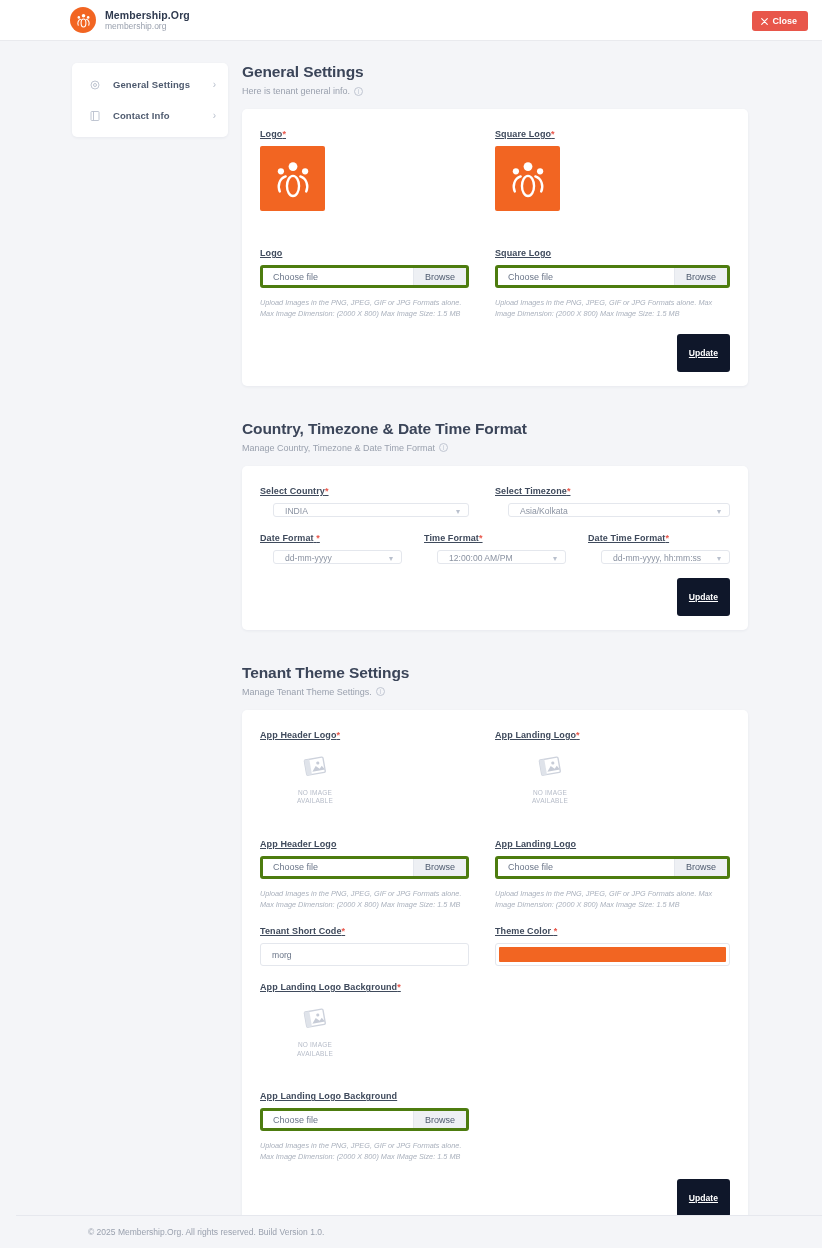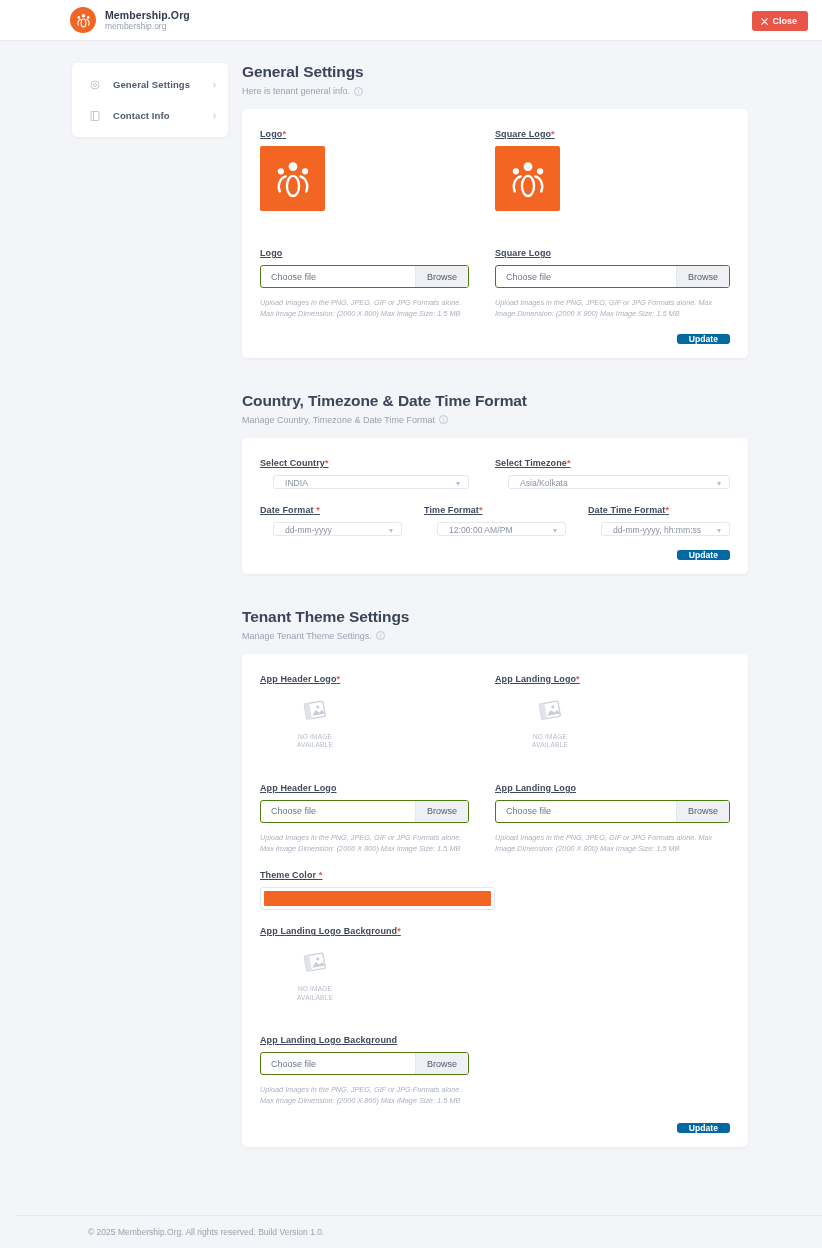--- a/index.html
+++ b/index.html
@@ -95,21 +95,21 @@
     width: 70px; height: 62px;
     display: flex; flex-direction: column; align-items: center; justify-content: flex-start;
     padding-top: 8px;
     margin-left: 20px;
   }
   .noimg-text { font-size: 6.5px; color: #b6bcc8; text-align: center; line-height: 1.35; margin-top: 6px; letter-spacing: .2px;}
   .noimg-block { height: 92px; }
 
   .file-row {
     display: flex; align-items: stretch;
-    border: 1px solid #4d7c0f; border-radius: 3px;
+    border: 3px solid #4d7c0f; border-radius: 3px;
     height: 23px; overflow: hidden; background: #fff;
   }
   .file-name {
     flex: 1; font-size: 9px; color: #6b7689;
     display: flex; align-items: center; padding-left: 10px;
   }
   .file-browse {
     background: #eef0f4; color: #4e5a6e; font-size: 9px;
     display: flex; align-items: center; padding: 0 11px;
     border-left: 1px solid #e4e7ed; cursor: pointer;
@@ -137,24 +137,25 @@
     border: 1px solid #e4e7ed; border-radius: 3px;
     height: 23px; padding: 3px; background: #fff; cursor: pointer;
   }
   .color-sw { height: 100%; width: 100%; background: #f26522; border-radius: 1px;}
 
   .row3 { display: flex; gap: 22px; margin-top: 16px; }
   .row3 > div { flex: 1; }
 
   .upd-row { display: flex; justify-content: flex-end; margin-top: 14px; }
   .upd-btn {
-    background: #0369a1; color: #fff; border: none;
+    background: #0f172a; color: #fff; border: none;
     border-radius: 3px; font-size: 8.6px; font-weight: bold;
-    padding: 0 12px; cursor: pointer;
+    padding: 14px 12px; cursor: pointer;
     font-family: "Liberation Sans", sans-serif;
+    text-decoration: underline;
   }
 
   .sec-gap { margin-top: 34px; }
 
   .footer {
     position: absolute; left: 16px; right: 0; bottom: 0;
     height: 33px; background: #f4f5f8;
     border-top: 1px solid #e6e8ee;
     display: flex; align-items: center;
     padding-left: 72px;
@@ -420,20 +421,28 @@
               <span class="field-label">App Landing Logo</span>
               <div class="file-row">
                 <span class="file-name">Choose file</span>
                 <span class="file-browse">Browse</span>
               </div>
               <div class="hint">Upload Images in the PNG, JPEG, GIF or JPG Formats alone. Max Image Dimension: (2000 X 800) Max Image Size: 1.5 MB</div>
             </div>
           </div>
 
           <div class="grid2" style="margin-top:16px;">
+            <div class="col">
+              <span class="field-label">
+                <span>Tenant Short Code</span><span class="req">*</span>
+              </span>
+              <div class="inp">
+                <span>morg</span>
+              </div>
+            </div>
             <div class="col right">
               <span class="field-label">
                 <span>Theme Color </span><span class="req">*</span>
               </span>
               <div class="color-wrap">
                 <div class="color-sw" style="background: rgb(242, 101, 34);"></div>
               </div>
             </div>
           </div>
 

